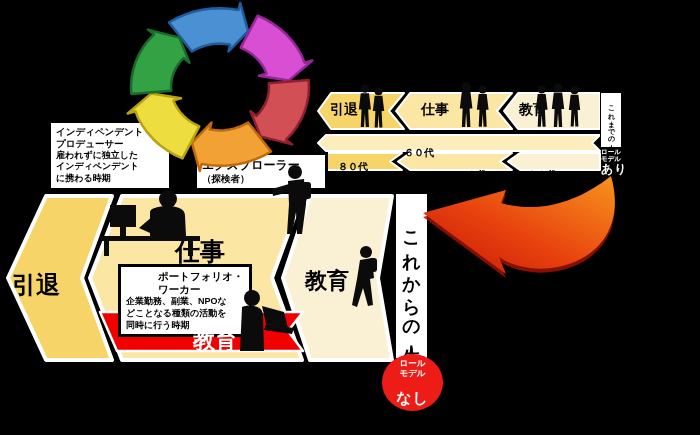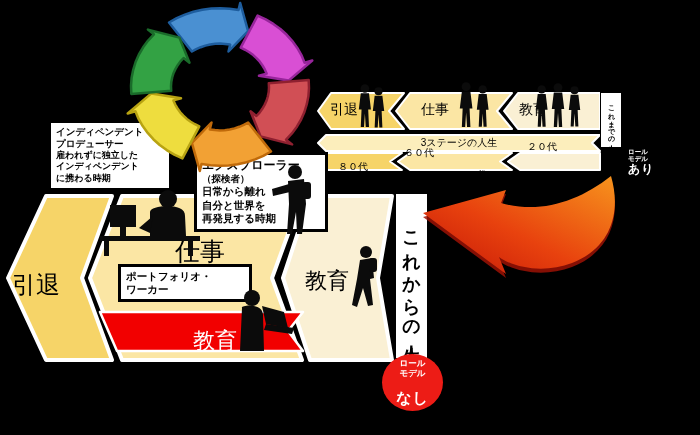--- a/index.html
+++ b/index.html
@@ -2,40 +2,40 @@
 <html><head>
 <meta charset="utf-8">
 <style>
   html,body{margin:0;padding:0;background:#000;}
   #stage{position:relative;width:700px;height:435px;background:#000;overflow:hidden;
          font-family:"Liberation Sans","DejaVu Sans",sans-serif;color:#000;}
   .abs{position:absolute;}
   svg.layer{position:absolute;left:0;top:0;pointer-events:none;}
   #base-svg{z-index:0;}
   #top-svg{z-index:4;}
-  .lbl{position:absolute;font-weight:normal;z-index:2;white-space:nowrap;}
+  .lbl{position:absolute;font-weight:bold;z-index:2;white-space:nowrap;}
   .ctr{text-align:center;}
   .pre{white-space:pre-line;}
   .callout{position:absolute;background:#fff;border:2px solid #000;z-index:2;
            padding:3px 5px;font-weight:bold;line-height:1.25;}
   .callout .ttl{font-size:9.5px;line-height:1.25;}
   .callout .bod{font-size:9px;line-height:1.3;}
   #explorer-box{border-width:3px;}
   #explorer-box .ttl{font-size:12px;}
   #explorer-box .sub{font-size:9.5px;}
   #explorer-box .bod{font-size:10.5px;}
   #portfolio-box{border-width:3px;}
-  #portfolio-box .ttl{font-size:10.5px;}
+  #portfolio-box .ttl{font-size:10.5px;margin-left:32px;}
   .vbox{position:absolute;background:#fff;z-index:2;display:flex;align-items:center;justify-content:center;}
   .vtext{writing-mode:vertical-rl;text-orientation:upright;font-weight:bold;letter-spacing:1px;}
   #past-caption-box{left:600px;top:92px;width:20px;height:54px;border:1.5px solid #000;}
   #past-caption-box .vtext{font-size:7px;letter-spacing:0;}
   #future-caption-box{left:394px;top:192px;width:31px;height:164px;border:2px solid #000;}
   #future-caption-box .vtext{font-size:18px;letter-spacing:2px;}
-  #role-ari{left:601px;top:148px;width:44px;color:#fff;z-index:2;font-weight:bold;line-height:1.15;padding-left:27px;}
+  #role-ari{left:601px;top:148px;width:44px;color:#fff;z-index:2;font-weight:bold;line-height:1.15;}
   #role-ari .small{font-size:6.5px;}
   #role-ari .big{font-size:12px;letter-spacing:1px;}
   #role-nashi-circle{left:382px;top:354px;width:61px;height:57px;border-radius:50%;z-index:3;
      display:flex;flex-direction:column;align-items:center;justify-content:center;color:#fff;font-weight:bold;}
   #role-nashi-circle .small{font-size:8.5px;line-height:1.15;text-align:center;}
   #role-nashi-circle .big{font-size:15px;line-height:1.1;letter-spacing:1px;margin-top:11px;}
 </style>
 </head>
 <body>
 
@@ -63,38 +63,37 @@
     <div class="ttl pre">インディペンデント・
 プロデューサー</div>
     <div class="bod pre">雇われずに独立した
 インディペンデント
 に携わる時期</div>
   </div>
 
   <div class="callout" id="explorer-box" style="left:194px;top:152px;width:118px;">
     <div class="ttl">エクスプローラー</div>
     <div class="sub">（探検者）</div>
-    <div class="bod pre">日常から離れ
-自分と世界を
-再発見する時期</div>
   </div>
 
   <div class="callout" id="portfolio-box" style="left:118px;top:264px;width:118px;">
     <div class="ttl pre">ポートフォリオ・
 ワーカー</div>
+    <div class="bod pre">企業勤務、副業、NPOな
+どことなる種類の活動を
+同時に行う時期</div>
   </div>
 
   <div class="lbl" style="left:330px;top:101px;font-size:14px;">引退</div>
   <div class="lbl" style="left:421px;top:101px;font-size:14px;">仕事</div>
   <div class="lbl" style="left:519px;top:101px;font-size:14px;">教育</div>
-  <div class="lbl ctr" style="left:318px;top:135px;width:282px;font-size:10px;line-height:16px;">3ステージの人生</div>
   <div class="lbl ctr" style="left:324px;top:160px;width:58px;font-size:10px;">８０代</div>
   <div class="lbl ctr" style="left:394px;top:146px;width:50px;font-size:10px;">６０代</div>
   <div class="lbl ctr" style="left:447px;top:168px;width:50px;font-size:10px;">４０代</div>
-  <div class="lbl ctr" style="left:513px;top:140px;width:58px;font-size:10px;">２０代</div>
+  <div class="lbl ctr" style="left:513px;top:168px;width:58px;font-size:10px;">２０代</div>
 
   <div class="vbox" id="past-caption-box">
     <div class="vtext">これまでの人生</div>
   </div>
 
   <div class="abs" id="role-ari">
     <div class="small pre">ロール
 モデル</div>
     <div class="big">あり</div>
   </div>

